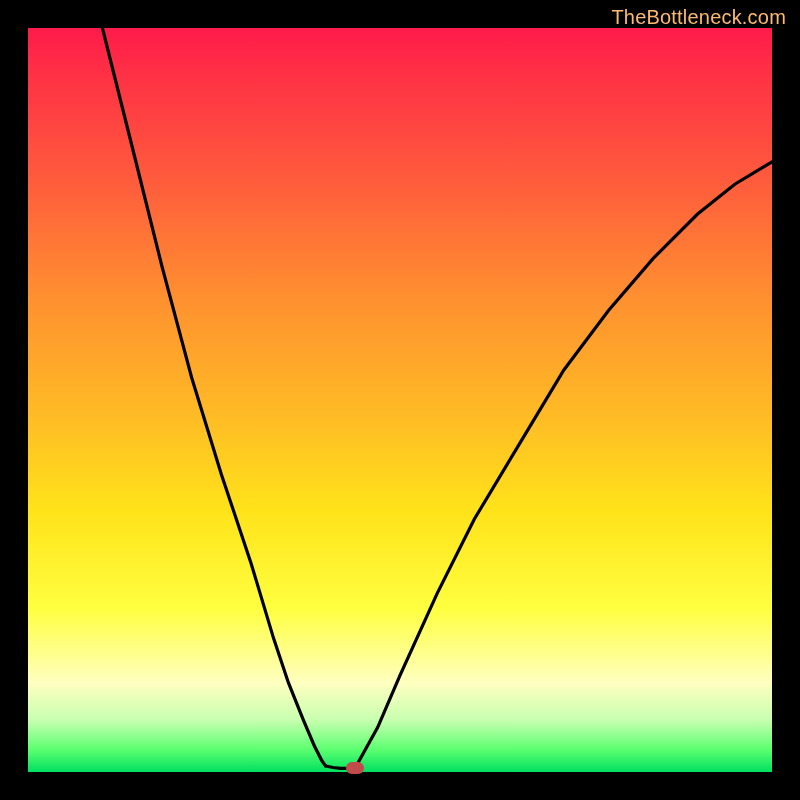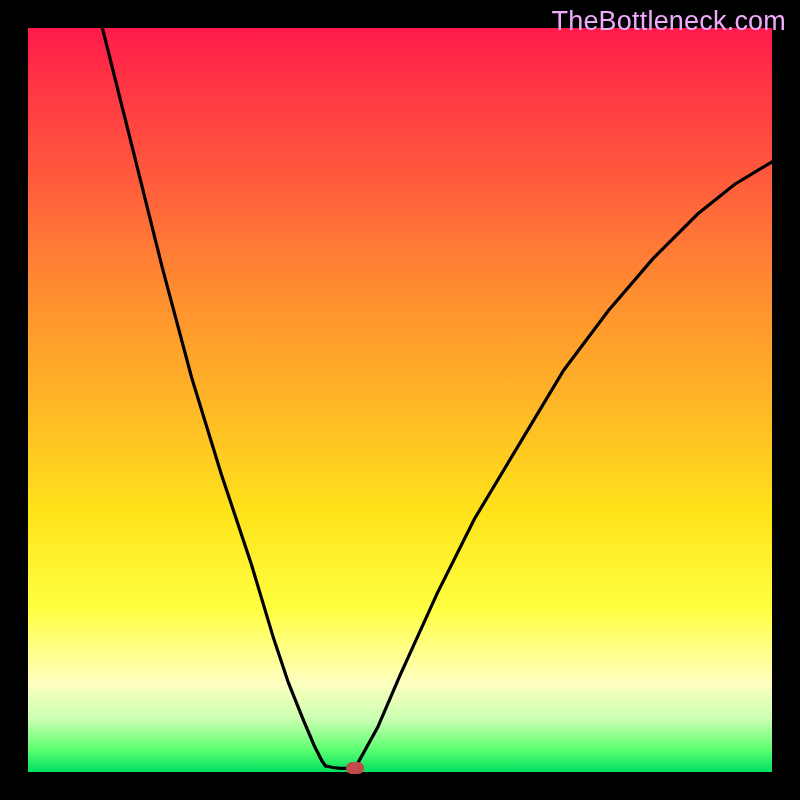--- a/index.html
+++ b/index.html
@@ -36,22 +36,22 @@
       #ffffc0 88%,
       #c8ffb0 93%,
       #5cff70 97%,
       #00e060 100%
     );
   }
   .watermark {
     position: absolute;
     top: 6px;
     right: 14px;
-    color: #f0abfc;
-    font-size: 27px;
+    color: #fdba74;
+    font-size: 20px;
     font-weight: 500;
     letter-spacing: 0.2px;
     user-select: none;
   }
   svg.curve {
     position: absolute;
     left: 0;
     top: 0;
     width: 744px;
     height: 744px;

